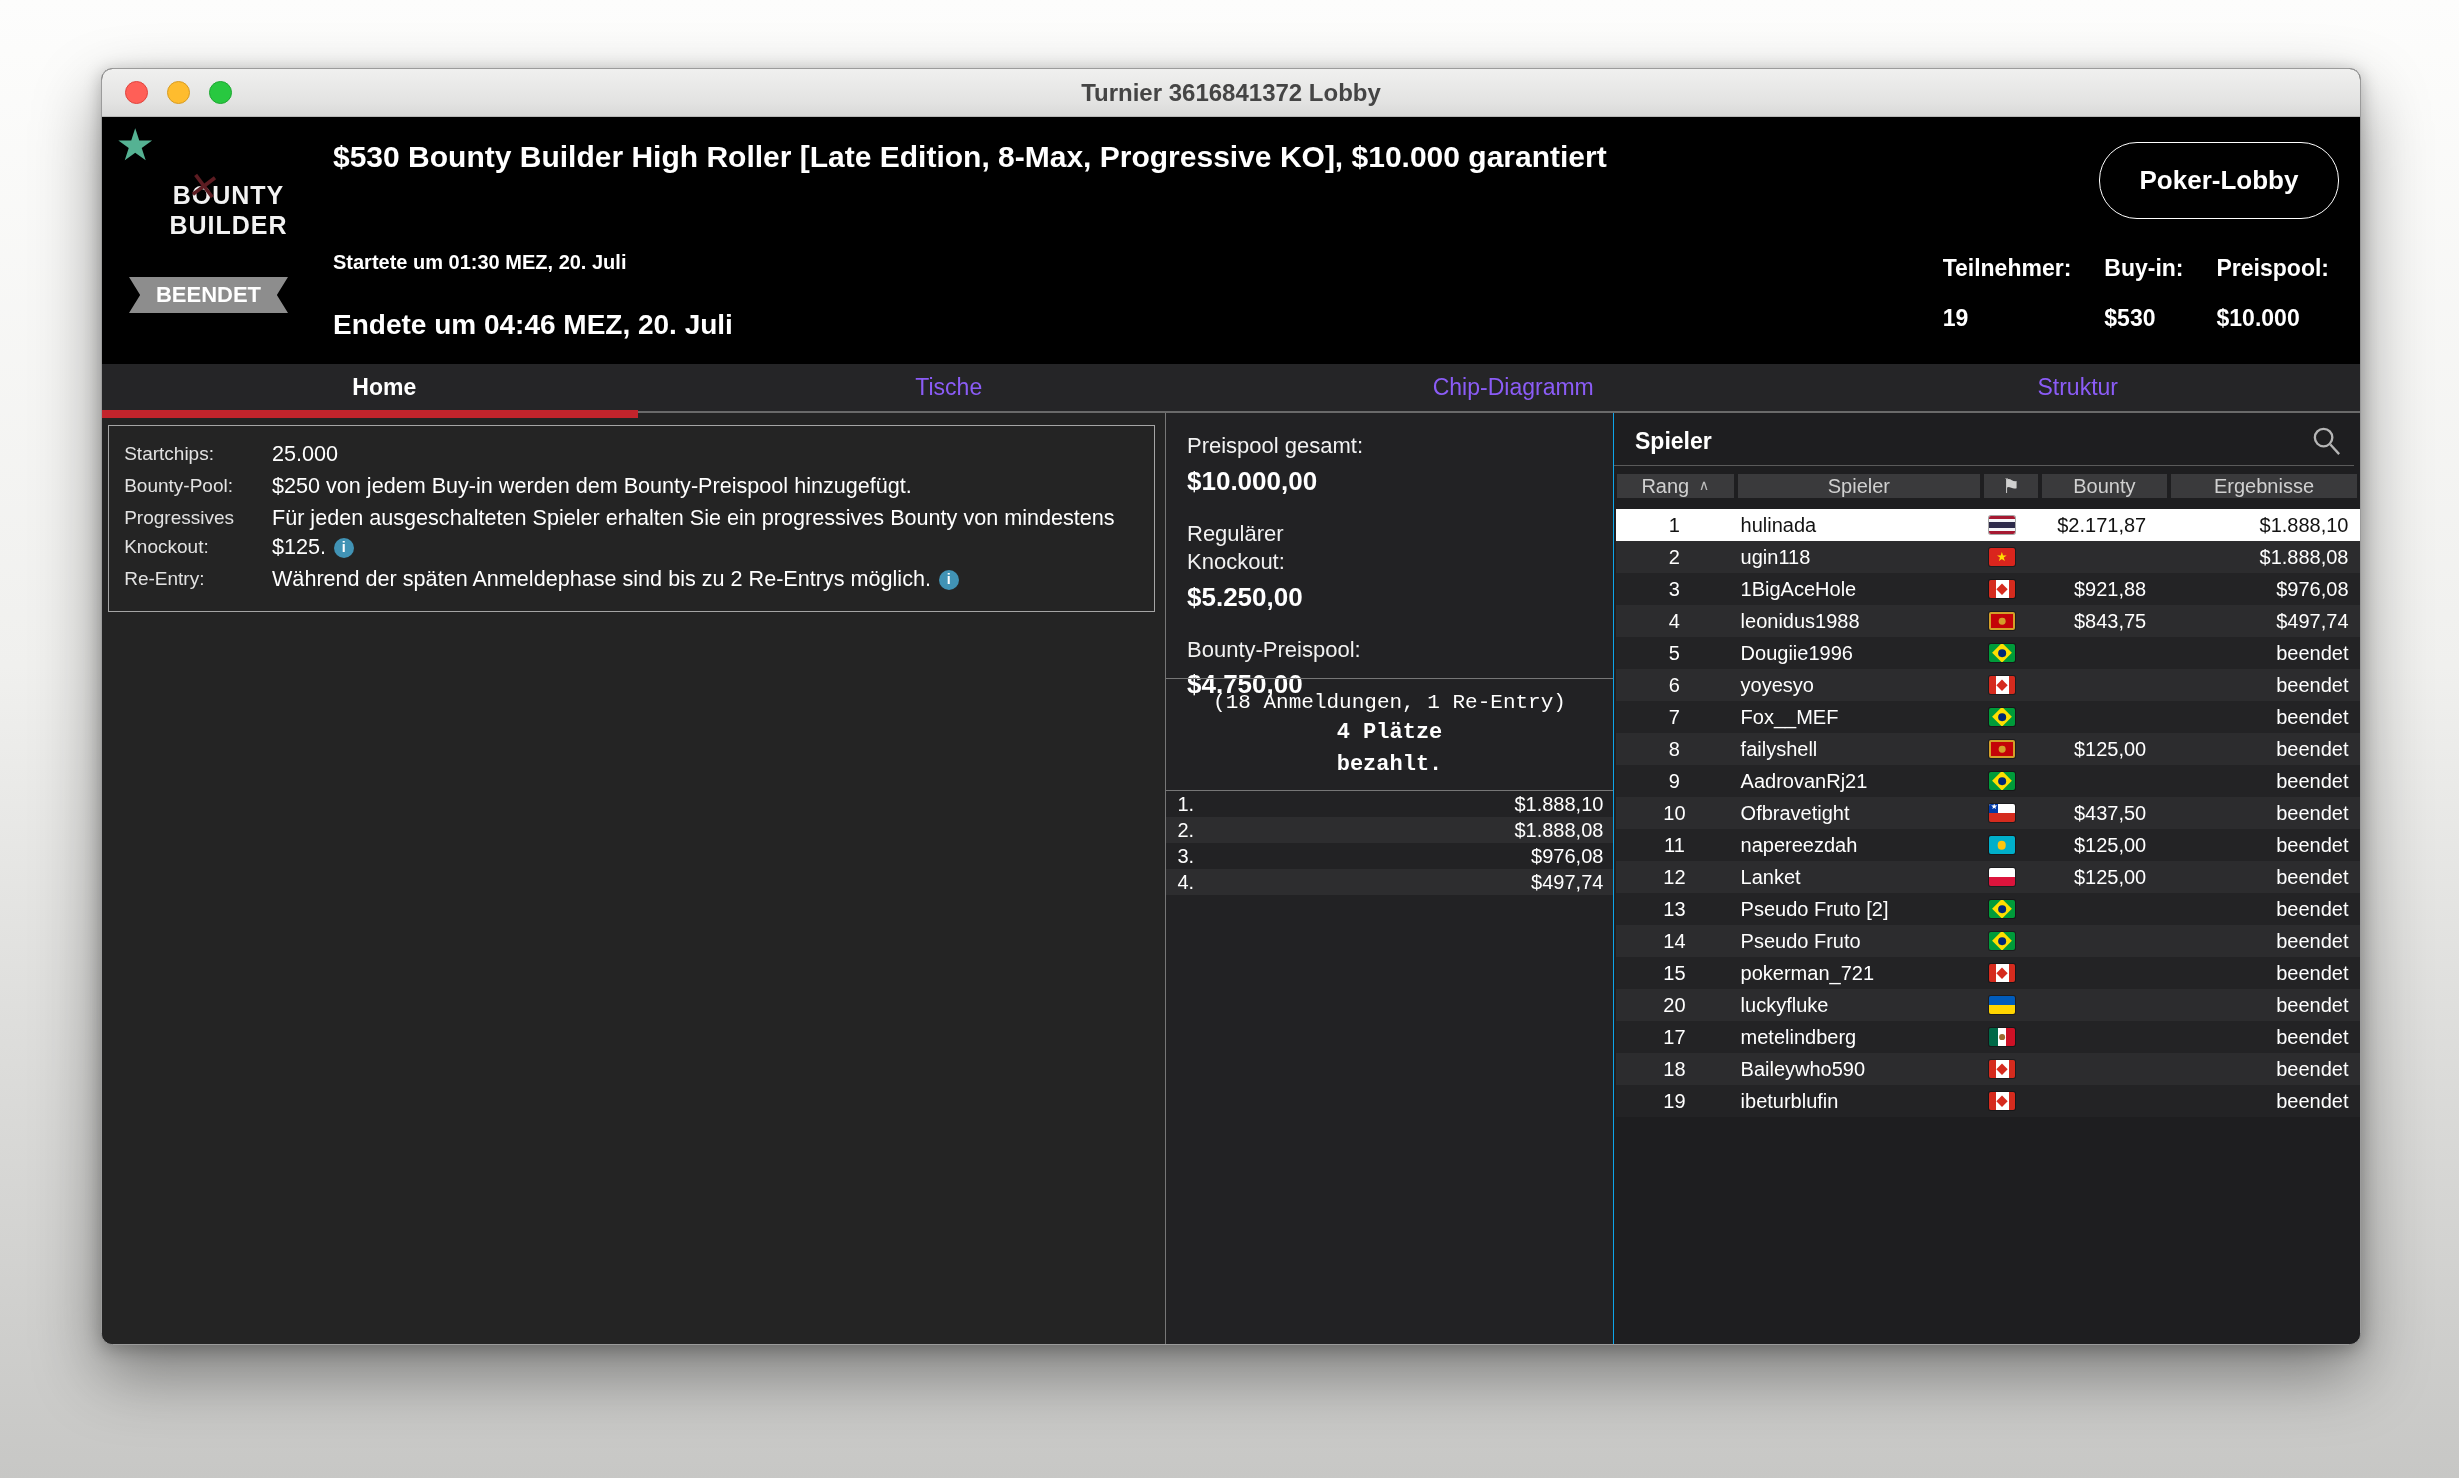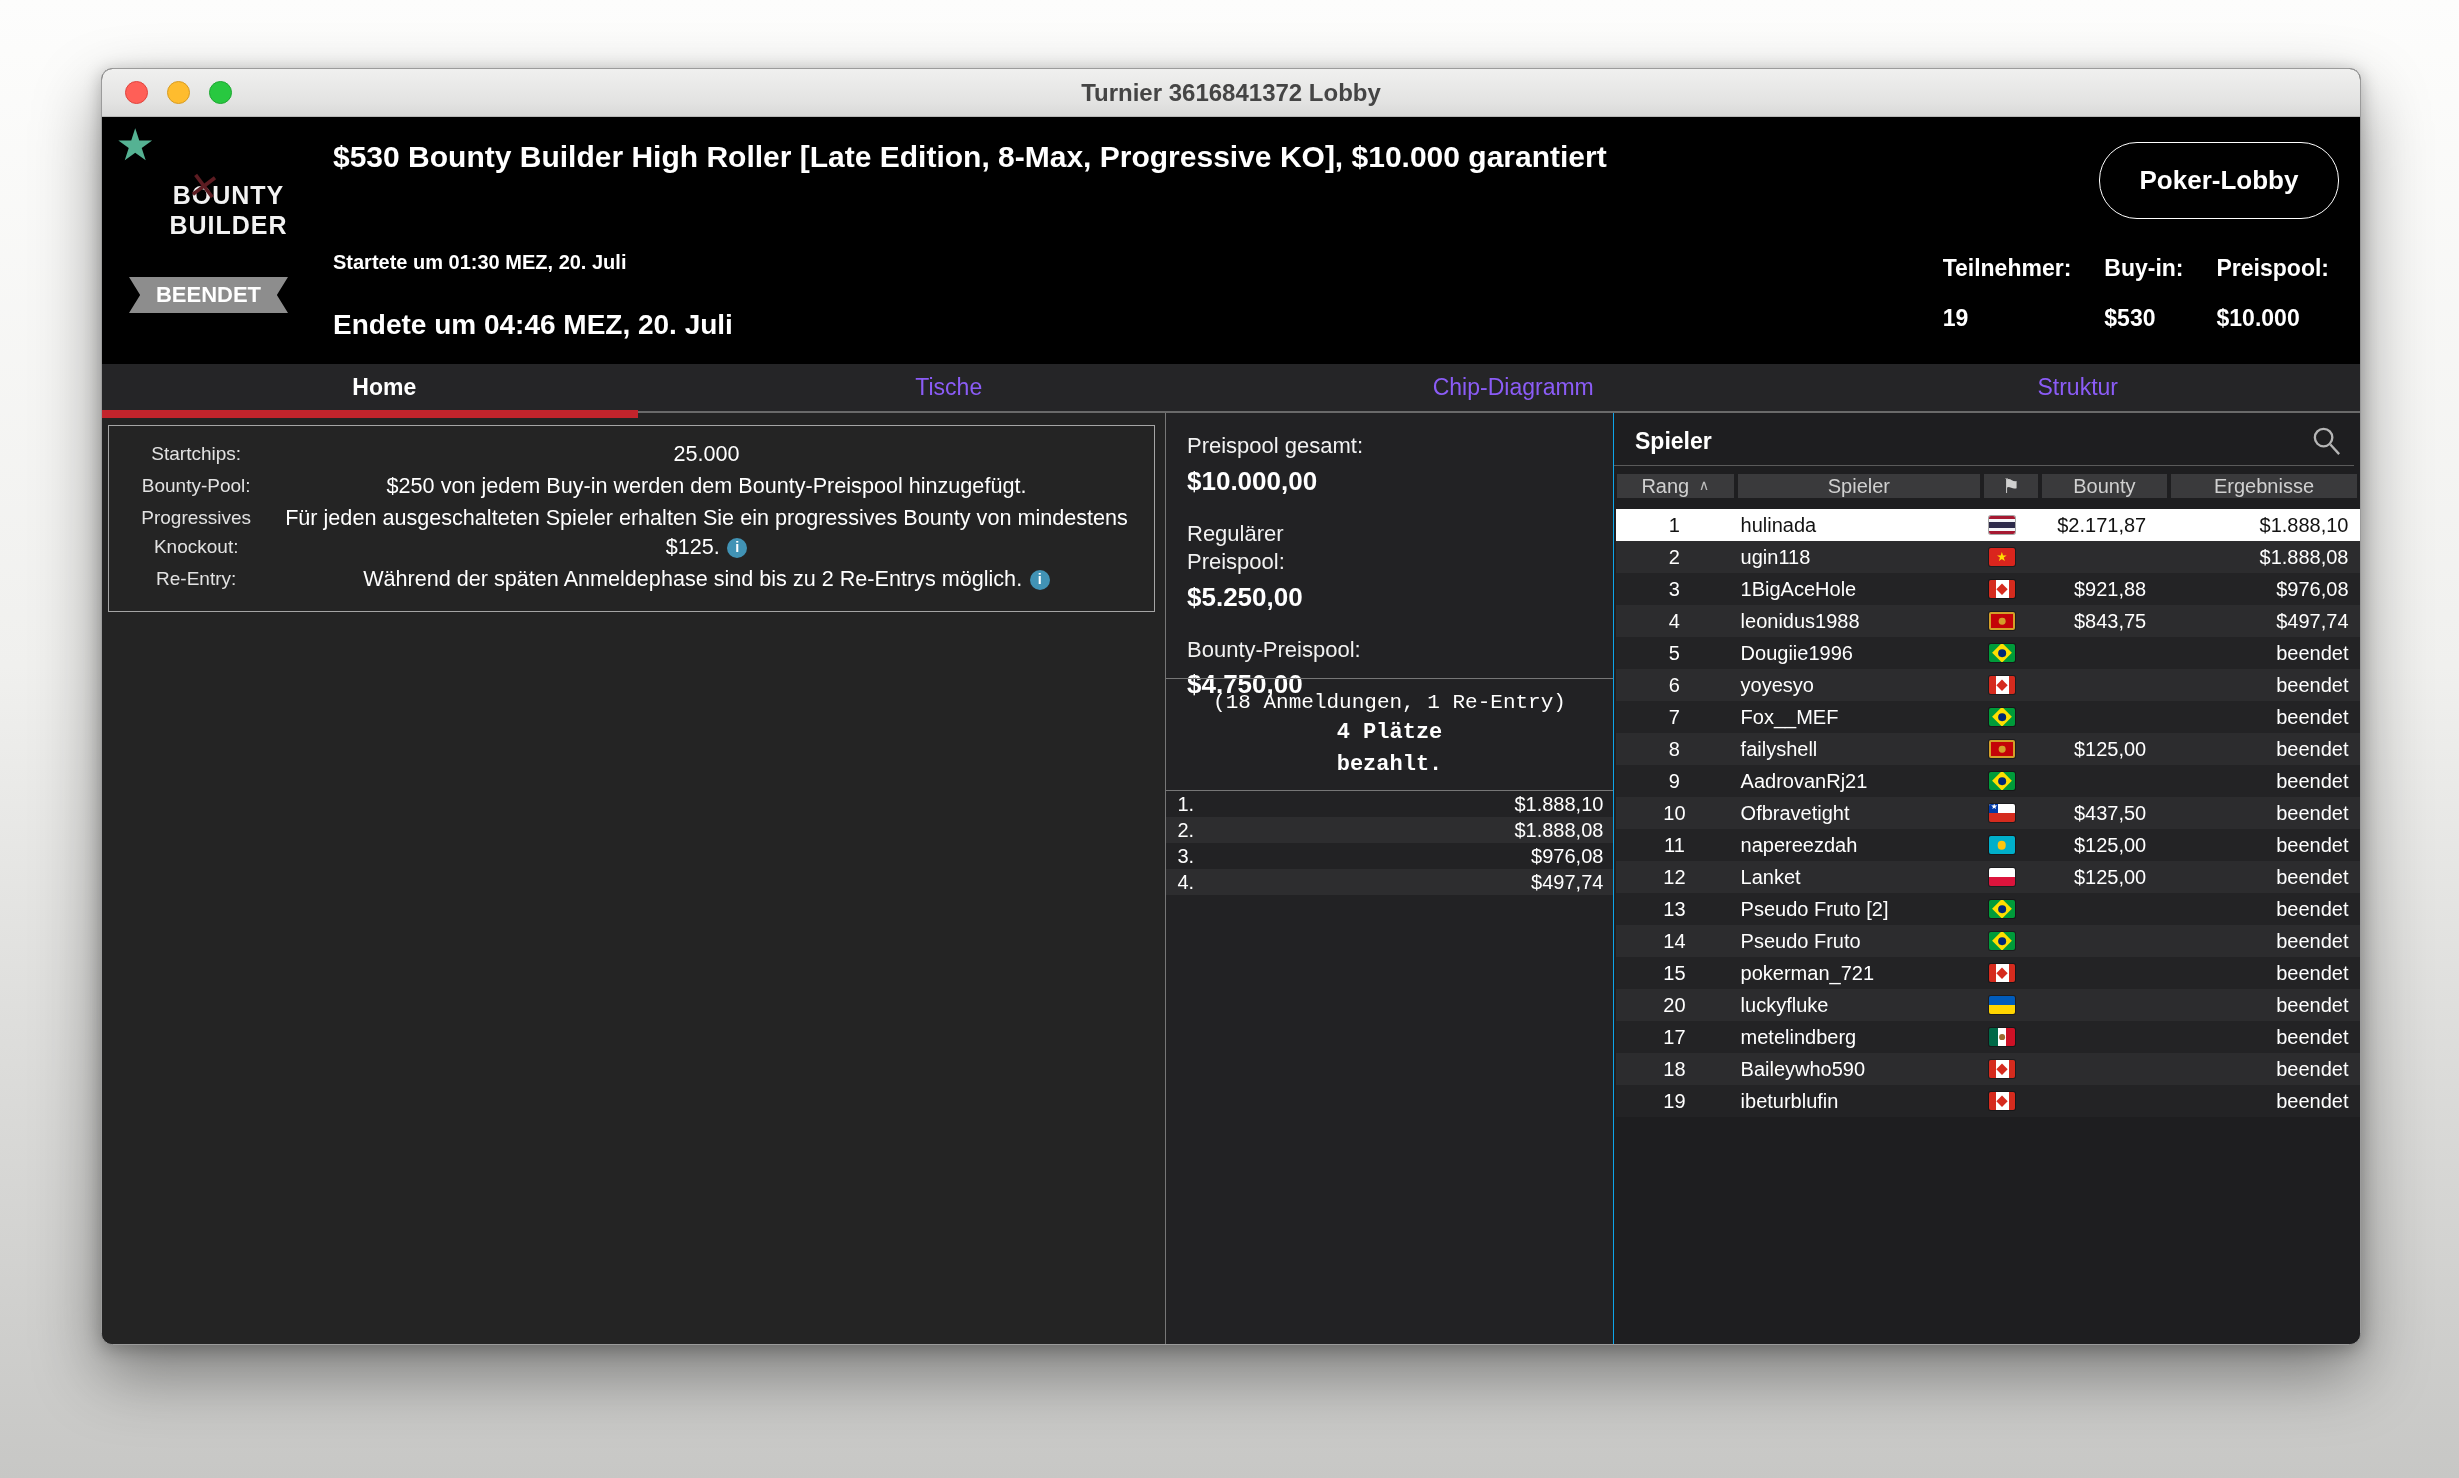--- a/index.html
+++ b/index.html
@@ -50,21 +50,21 @@
   .tabbar { position:relative; height:49px; background:#252527; display:flex;
     border-bottom:2.9px solid #6a6a6a; }
   .tab { position:relative; width:25%; display:flex; align-items:center; justify-content:center;
     color:#8b5cf6; font-size:23px; cursor:pointer; }
   .tab.active { color:#fff; font-weight:bold; }
   .tab-underline { position:absolute; left:0; bottom:-6.7px; width:536px; height:7.7px; background:#c2242c; }
 
   
   .content { display:flex; height:933px; }
   .col-left { width:1063px; background:#242424; padding:11.5px 9.6px 0 5.8px; }
-  .info-box { border:1px solid #a5a5a5; padding:13.4px 13.4px 15.4px 15.4px; color:#fff;text-align:center; }
+  .info-box { border:1px solid #a5a5a5; padding:13.4px 13.4px 15.4px 15.4px; color:#fff; }
   .info-row { display:grid; grid-template-columns:144px 1fr; column-gap:3.8px; margin-bottom:2.9px; }
   .info-row .ilab { font-size:19px; color:#e2e2e2; line-height:29px; }
   .info-row .ival { font-size:21.6px; color:#fff; line-height:29px; }
   .info-i { display:inline-flex; width:20px; height:20px; border-radius:50%; background:#4193b5;
     color:#fff; font-size:14.4px; font-weight:bold; font-style:normal;
     align-items:center; justify-content:center; margin-left:7.7px; vertical-align:middle; cursor:pointer; }
 
   .col-mid { width:449px; background:#222224; border-left:1px solid #777; border-right:1px solid #0ea5e9;
     color:#fff; display:flex; flex-direction:column; }
   .mid-top { padding:19px 15.4px 0 21px; height:265px; }
@@ -212,21 +212,21 @@
           </div>
         </div>
     </div>
 
     <div class="col-mid">
       <div class="mid-top">
         <div class="plabel">Preispool gesamt:</div>
         <div class="pvalue">$10.000,00</div>
         <div class="mid-sec">
           <div class="plabel">Regulärer
-Preispool:</div>
+Knockout:</div>
           <div class="pvalue">$5.250,00</div>
         </div>
         <div class="mid-sec">
           <div class="plabel">Bounty-Preispool:</div>
           <div class="pvalue">$4.750,00</div>
         </div>
       </div>
       <div class="entries-block">
         <div class="entries-note">(18 Anmeldungen, 1 Re-Entry)</div>
         <div class="places-line">4 Plätze</div>

